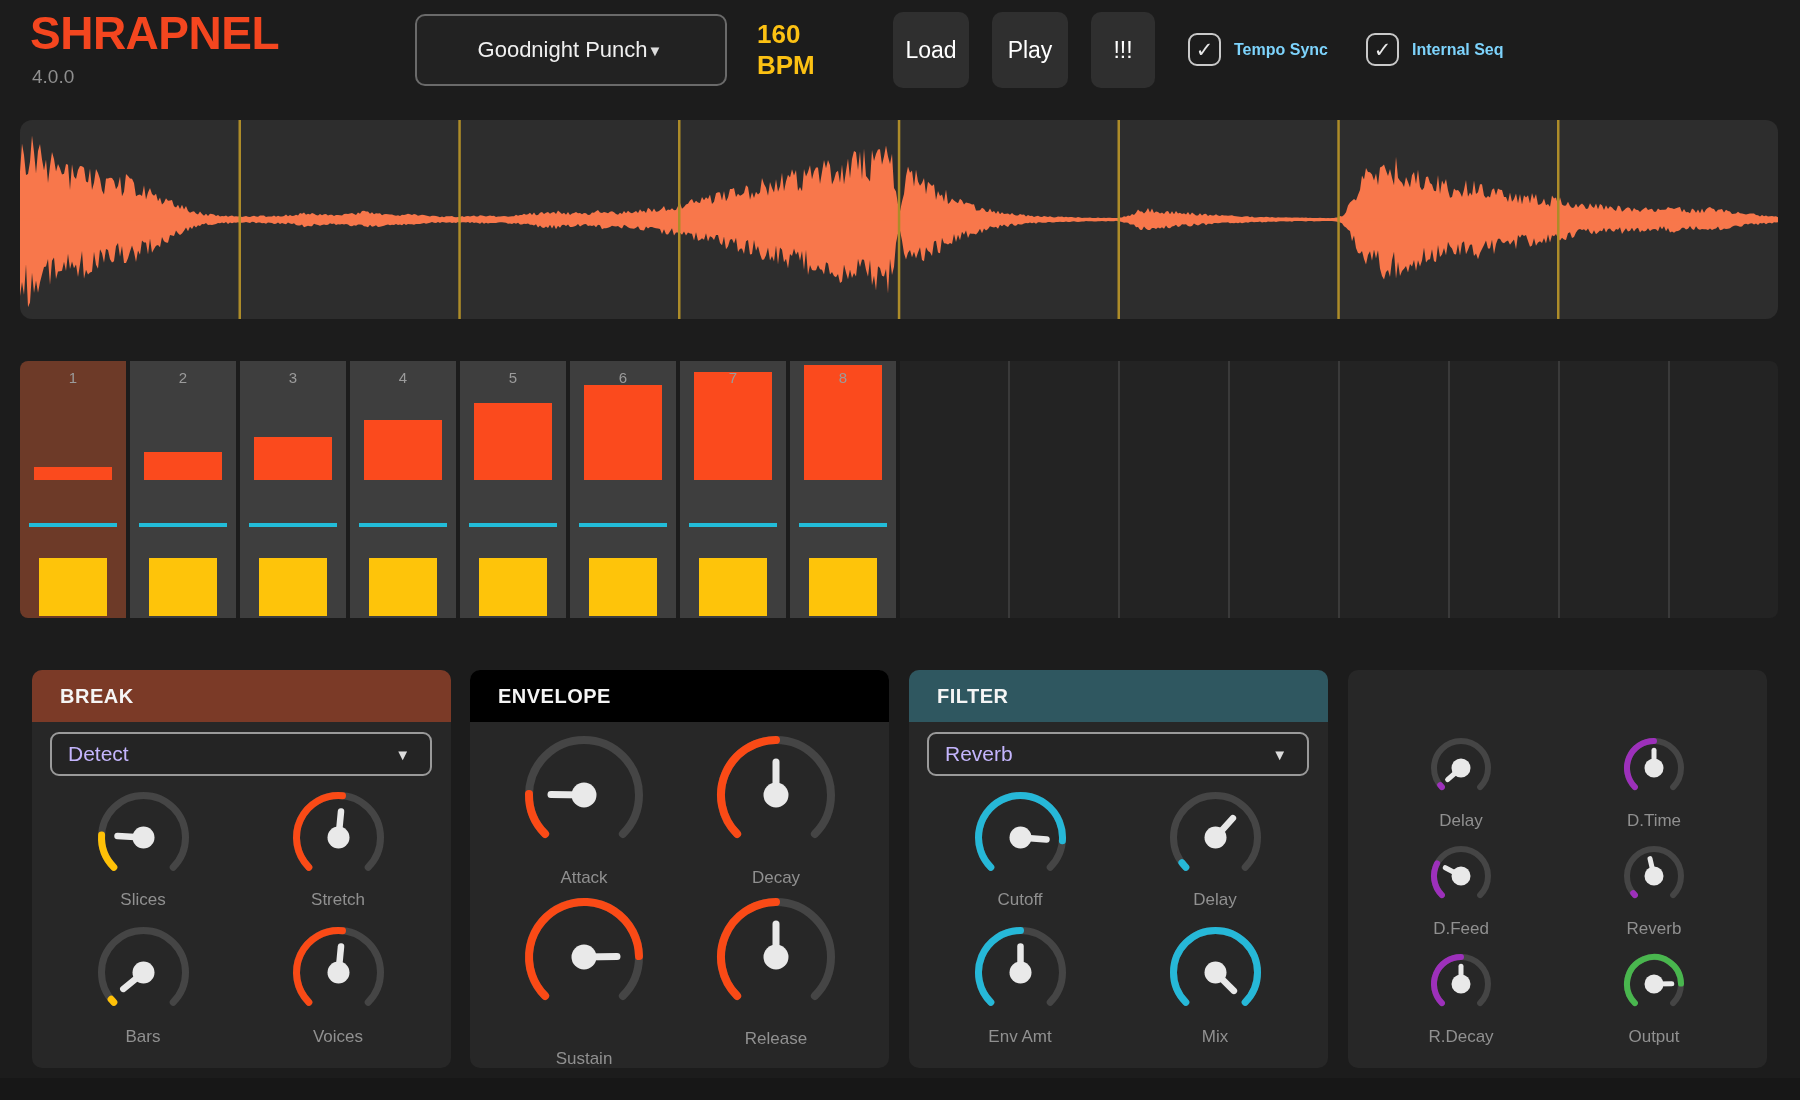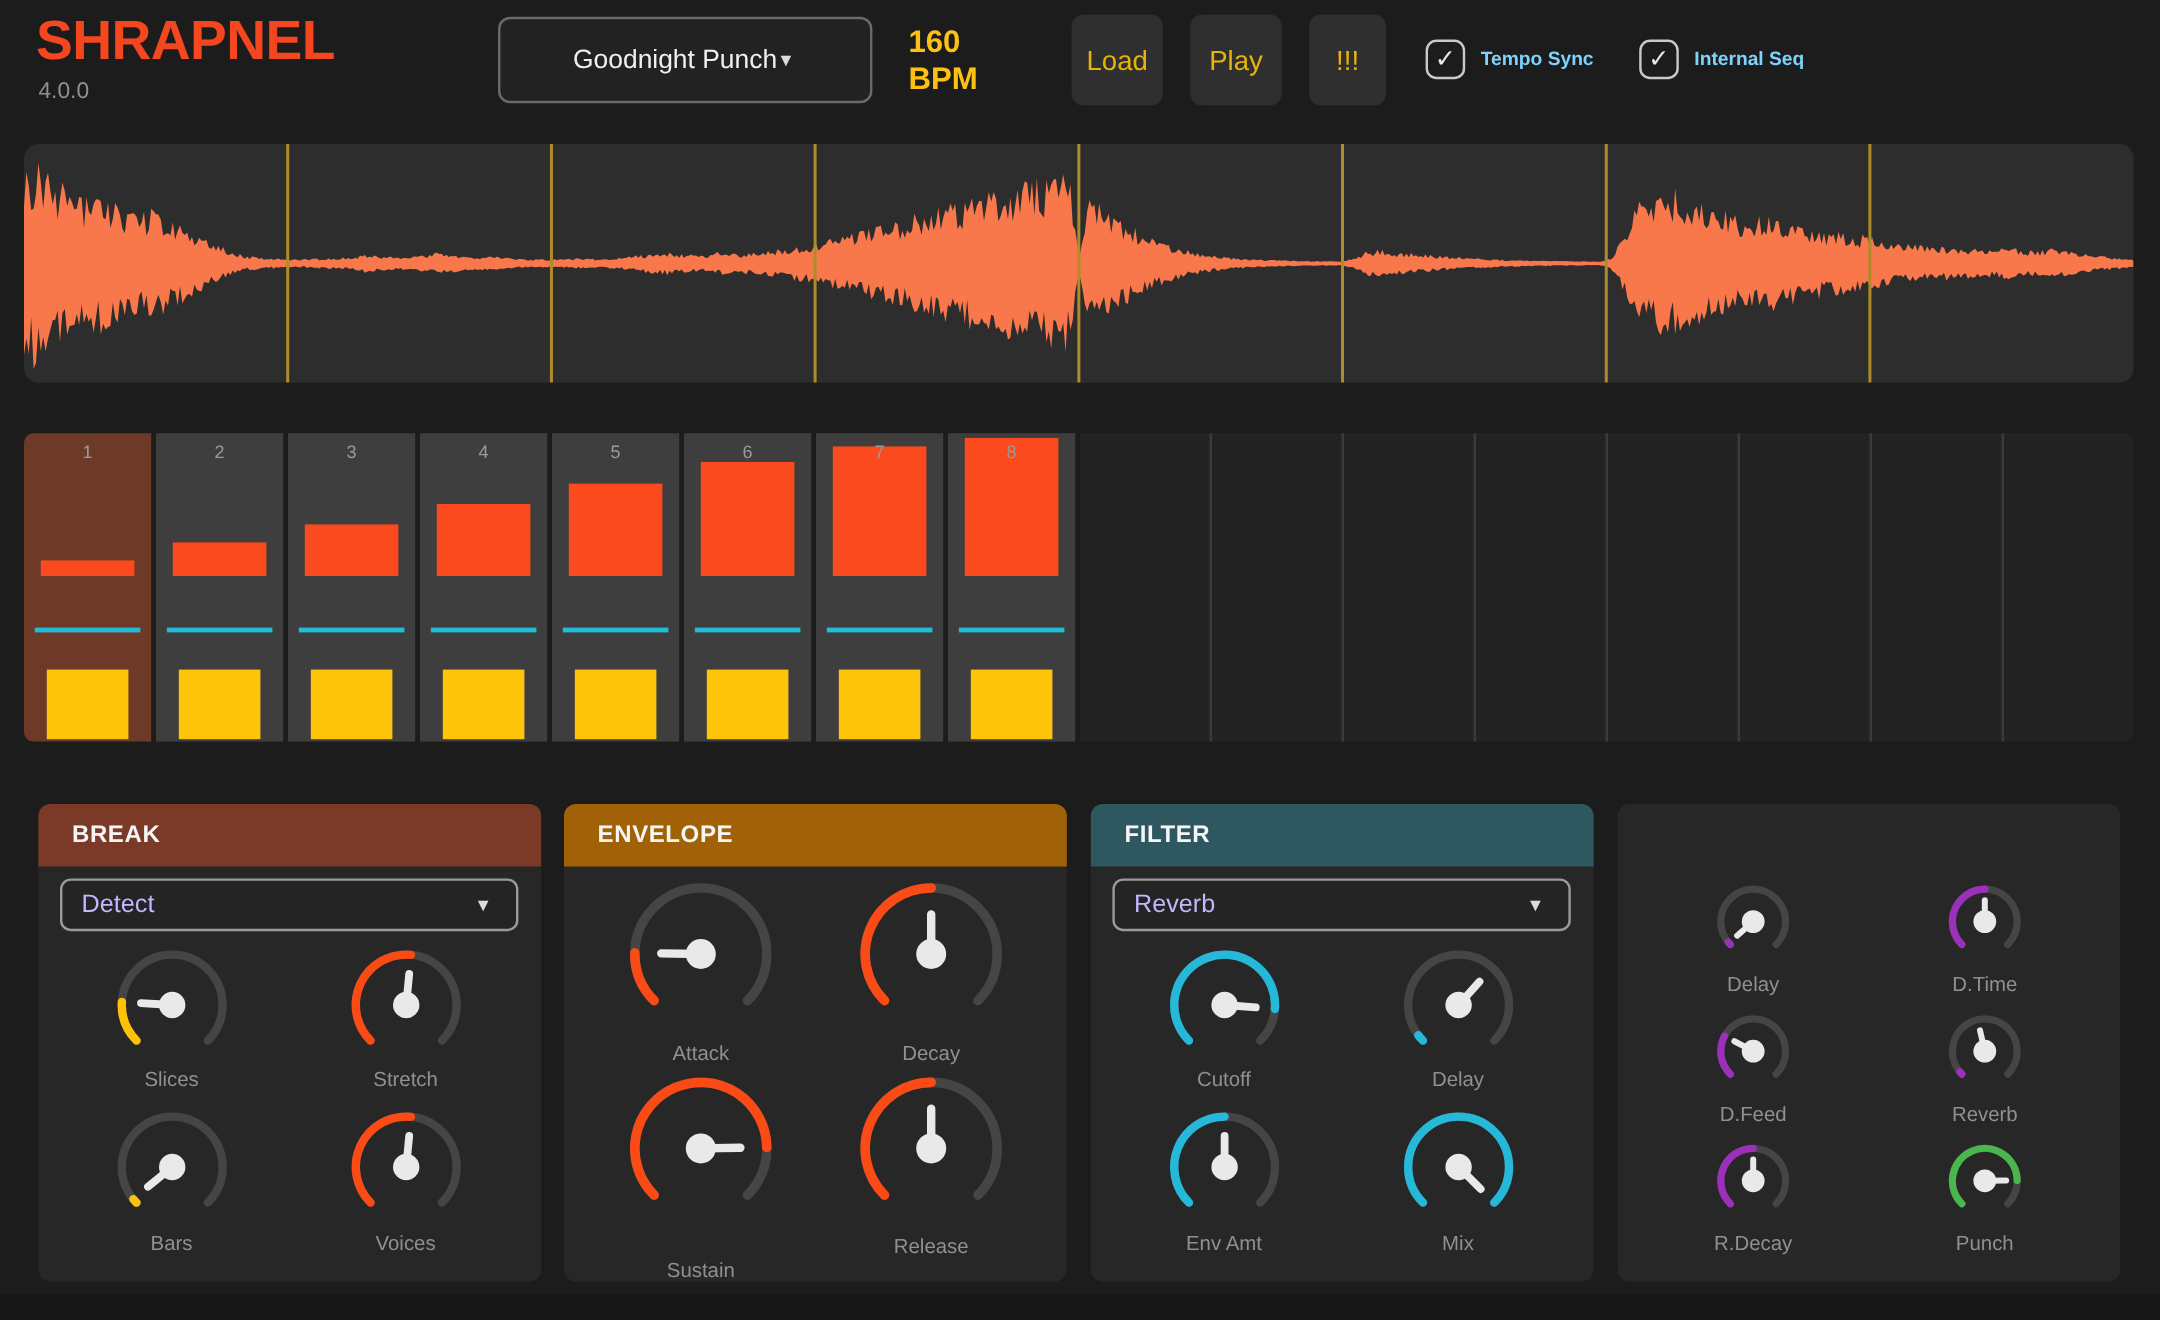--- a/index.html
+++ b/index.html
@@ -12,21 +12,21 @@
   #version{left:32px;top:66px;font-size:19px;color:#8f8f8f;}
   #preset{left:415px;top:14px;width:312px;height:72px;border:2px solid #6a6a6a;border-radius:10px;
           background:#222;display:flex;align-items:center;justify-content:center;
           padding:0 24px 0 22px;box-sizing:border-box;cursor:pointer;}
   #preset .val{font-size:22px;color:#f0f0f0;}
   .dd-arrow{font-size:15px;color:#dcdcdc;}
   #bpm{left:757px;top:14px;width:106px;height:72px;display:flex;align-items:center;justify-content:center;
        font-size:26px;font-weight:700;color:#fcc113;}
   #hdr-buttons{left:893px;top:12px;display:flex;gap:23px;}
   .hbtn{height:76px;width:76px;background:#2f2f2f;border-radius:10px;display:flex;align-items:center;
-        justify-content:center;font-size:23px;color:#eab308;cursor:pointer;}
+        justify-content:center;font-size:23px;color:#ffffff;cursor:pointer;}
   .hbtn[data-name="glitch-button"]{width:64px;}
   #hdr-checks{left:1188px;top:33px;display:flex;gap:38px;align-items:center;}
   .hcheck{display:flex;align-items:center;gap:13px;cursor:pointer;}
   .cbox{width:33px;height:33px;border:2px solid #c9c9c9;border-radius:9px;box-sizing:border-box;
         display:flex;align-items:center;justify-content:center;font-size:21px;font-weight:700;color:#e9e9e9;}
   .clabel{font-size:16px;font-weight:600;color:#7dd3fc;}
 
   
   #wave-panel{left:20px;top:120px;width:1758px;height:199px;background:#2d2d2d;border-radius:12px;
               overflow:hidden;cursor:pointer;}
@@ -194,21 +194,21 @@
       <div class="klabel" data-name="knob-label" style="left: 21px; top: 357px;">Bars</div>
       <div class="knob" data-name="knob-voices" style="left: 258.5px; top: 254.5px;"><svg width="95" height="95" viewBox="0 0 95 95">
           <path d="M 17.8 77.2 A 42 42 0 1 1 77.2 77.2" fill="none" stroke="#454545" stroke-width="7" stroke-linecap="round"></path>
           <path d="M 17.8 77.2 A 42 42 0 0 1 51.5 5.7" fill="none" stroke="#fa4a16" stroke-width="7" stroke-linecap="round"></path>
           <line x1="47.5" y1="47.5" x2="50.0" y2="21.6" stroke="#e9e9e9" stroke-width="6.5" stroke-linecap="round"></line>
           <circle cx="47.5" cy="47.5" r="11" fill="#e9e9e9"></circle>
         </svg></div>
       <div class="klabel" data-name="knob-label" style="left: 216px; top: 357px;">Voices</div>
     </div>
     <div class="panel" data-name="panel-envelope" style="left: 470px;">
-      <div class="phead" data-name="panel-header" style="background: #a16207;">
+      <div class="phead" data-name="panel-header" style="background: #000000;">
         <span class="ptitle" data-name="panel-title">ENVELOPE</span>
       </div>
       <div class="knob" data-name="knob-attack" style="left: 53px; top: 64px;"><svg width="122" height="122" viewBox="0 0 122 122">
           <path d="M 22.1 99.9 A 55 55 0 1 1 99.9 99.9" fill="none" stroke="#454545" stroke-width="8" stroke-linecap="round"></path>
           <path d="M 22.1 99.9 A 55 55 0 0 1 6.0 60.1" fill="none" stroke="#fa4a16" stroke-width="8" stroke-linecap="round"></path>
           <line x1="61" y1="61" x2="28.0" y2="60.5" stroke="#e9e9e9" stroke-width="7" stroke-linecap="round"></line>
           <circle cx="61" cy="61" r="12.5" fill="#e9e9e9"></circle>
         </svg></div>
       <div class="klabel" data-name="knob-label" style="left: 24px; top: 198px;">Attack</div>
       <div class="knob" data-name="knob-decay" style="left: 245px; top: 64px;"><svg width="122" height="122" viewBox="0 0 122 122">
@@ -305,17 +305,17 @@
           <line x1="32" y1="32" x2="32.0" y2="14.2" stroke="#e9e9e9" stroke-width="5" stroke-linecap="round"></line>
           <circle cx="32" cy="32" r="9.5" fill="#e9e9e9"></circle>
         </svg></div>
       <div class="klabel" data-name="knob-label" style="left: 23px; top: 357px;">R.Decay</div>
       <div class="knob" data-name="knob-output" style="left: 274px; top: 282px;"><svg width="64" height="64" viewBox="0 0 64 64">
           <path d="M 12.9 51.1 A 27 27 0 1 1 51.1 51.1" fill="none" stroke="#454545" stroke-width="6" stroke-linecap="round"></path>
           <path d="M 12.9 51.1 A 27 27 0 1 1 59.0 31.6" fill="none" stroke="#49b64e" stroke-width="6" stroke-linecap="round"></path>
           <line x1="32" y1="32" x2="49.8" y2="31.7" stroke="#e9e9e9" stroke-width="5" stroke-linecap="round"></line>
           <circle cx="32" cy="32" r="9.5" fill="#e9e9e9"></circle>
         </svg></div>
-      <div class="klabel" data-name="knob-label" style="left: 216px; top: 357px;">Punch</div>
+      <div class="klabel" data-name="knob-label" style="left: 216px; top: 357px;">Output</div>
     </div>
   </div>
 
 <div class="abs" id="footer" data-name="footer-strip"></div>
 
 </body></html>

